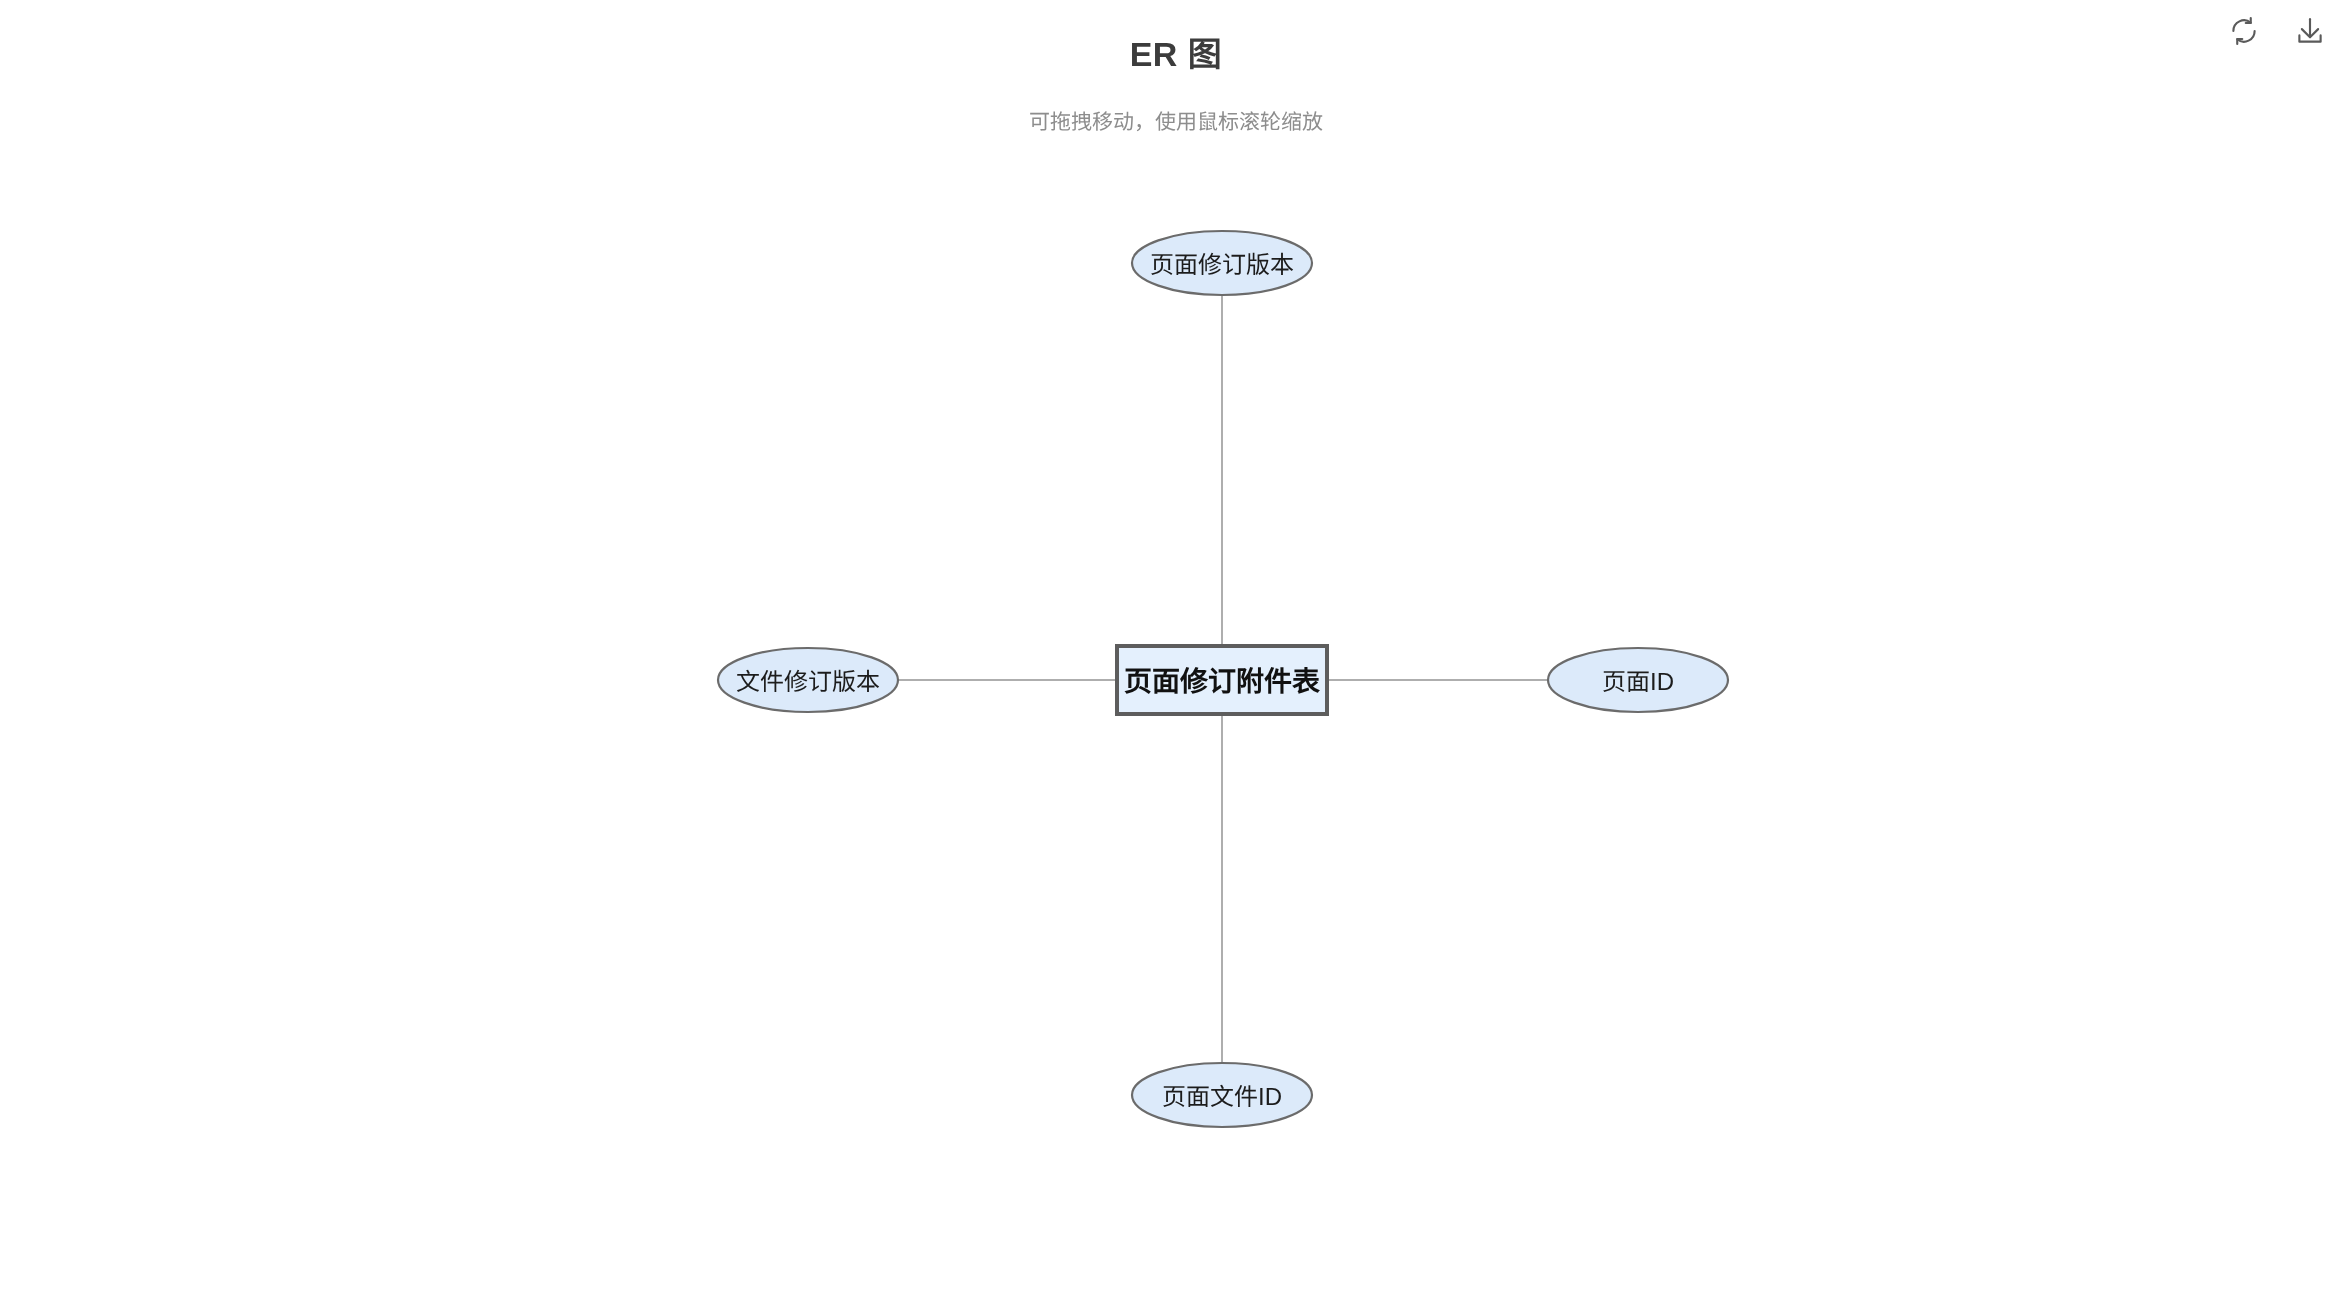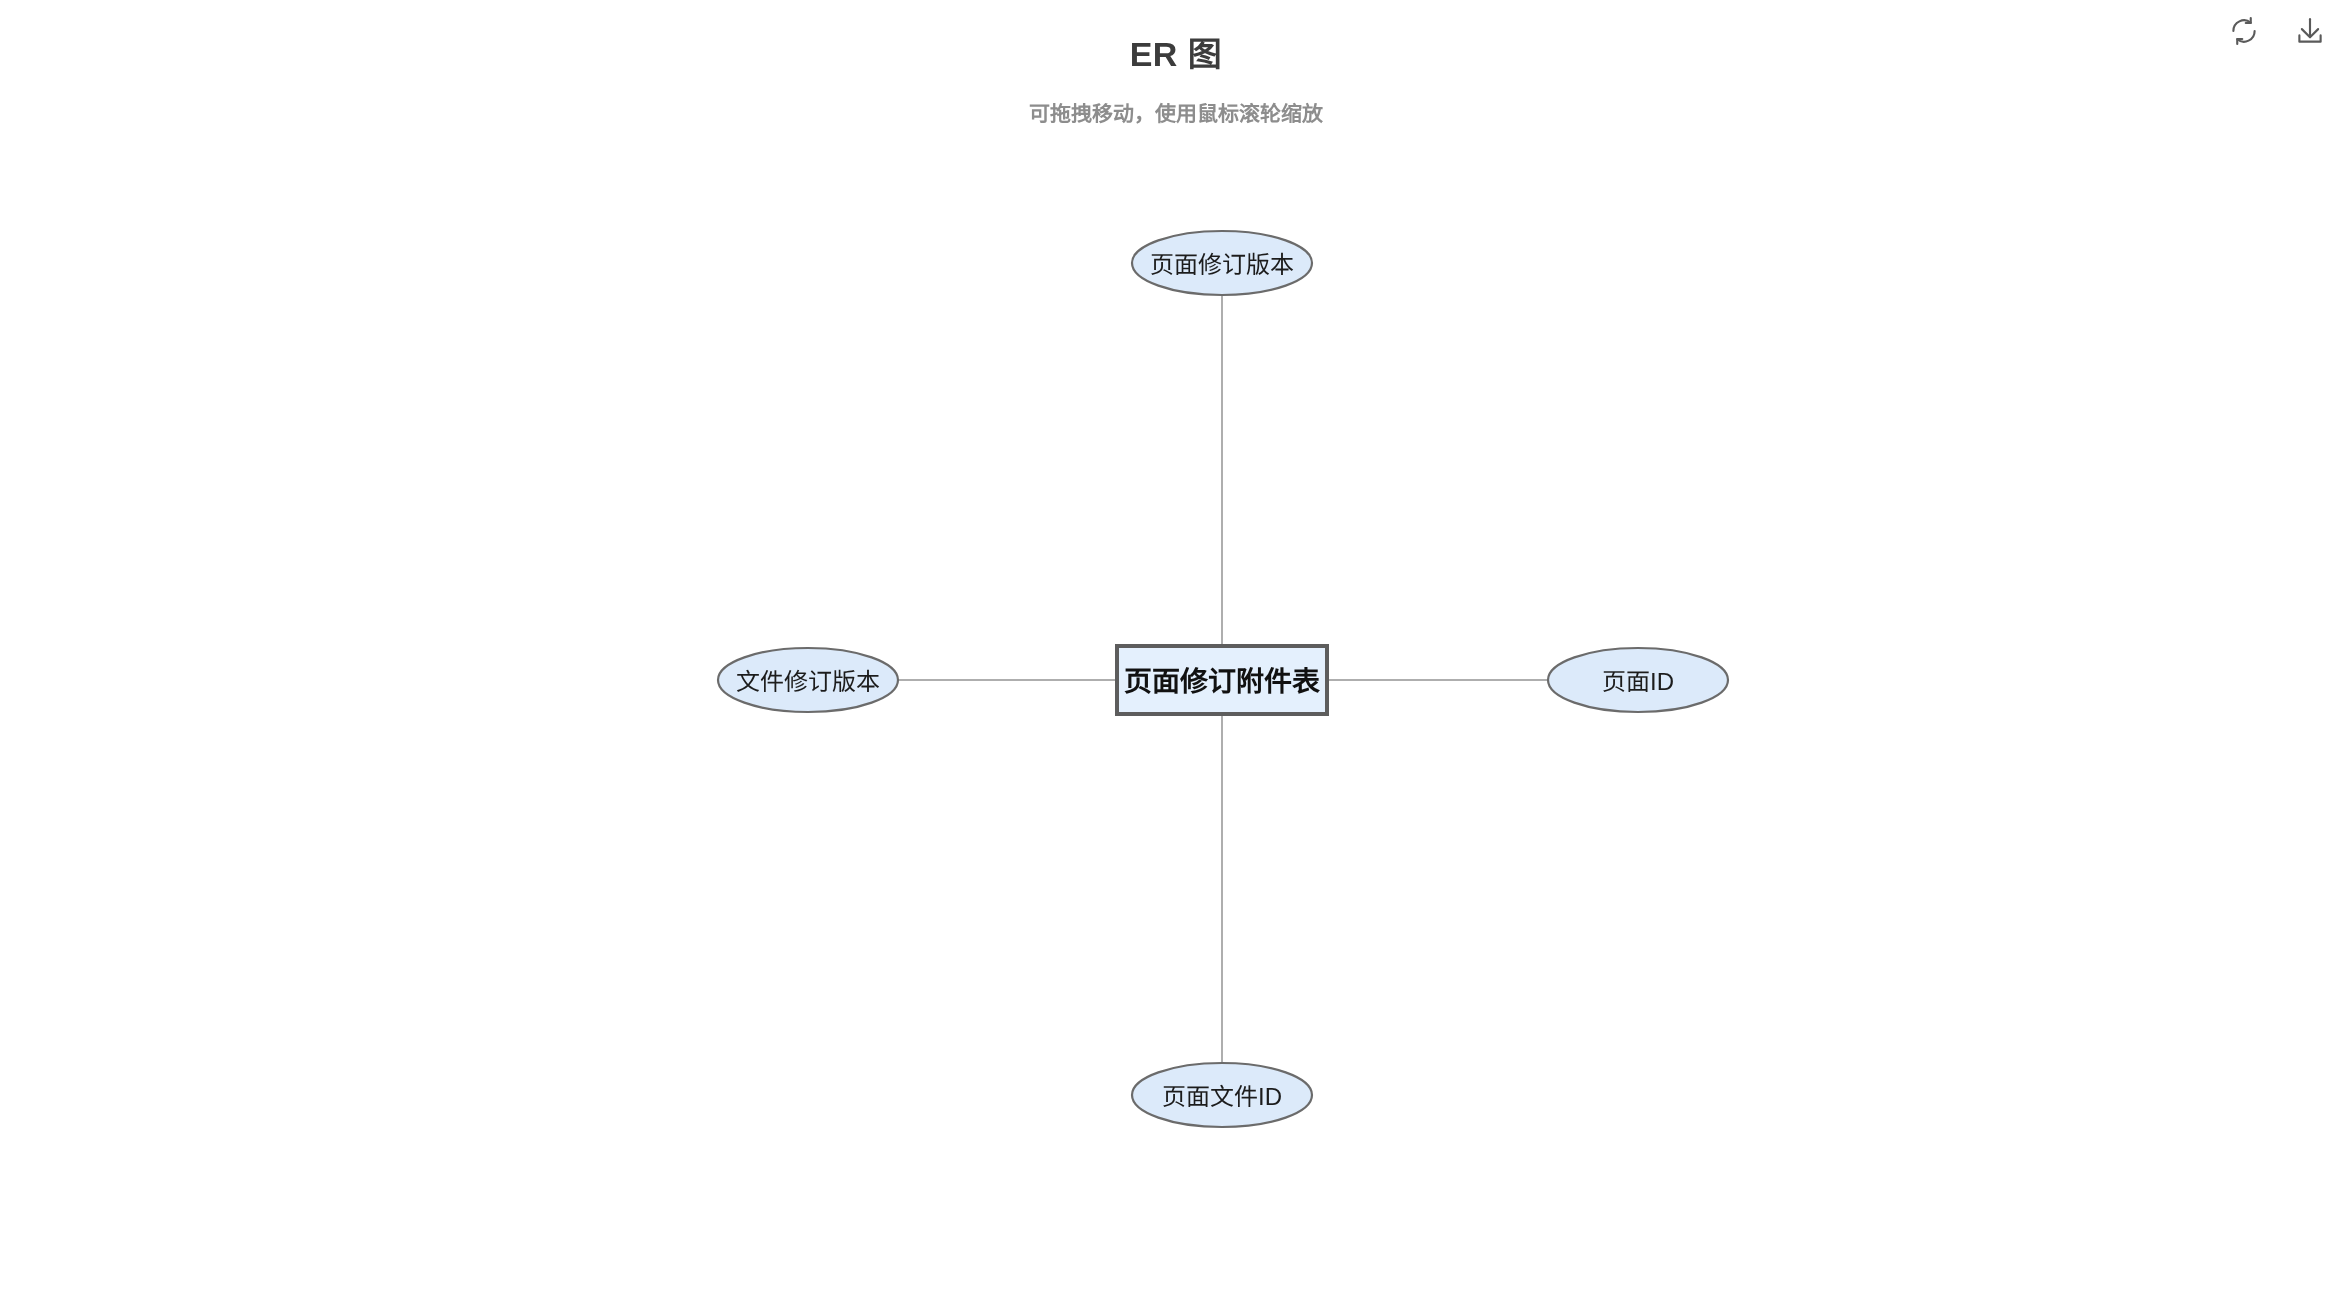--- a/index.html
+++ b/index.html
@@ -55,24 +55,24 @@
   .page-title {
     margin: 0;
     padding-top: 34px;
     font-size: 34px;
     font-weight: bold;
     color: #3c3c3c;
     letter-spacing: 0.5px;
     line-height: 1.2;
   }
   .page-subtitle {
-    margin: 8px;
+    margin: 16px;
     padding-top: 18px;
     font-size: 21px;
-    font-weight: bold;
+    font-weight: normal;
     color: #8d8d8d;
     line-height: 1.2;
   }
 
   
   .diagram-canvas {
     position: absolute;
     top: 0;
     left: 0;
     width: 2124px;

